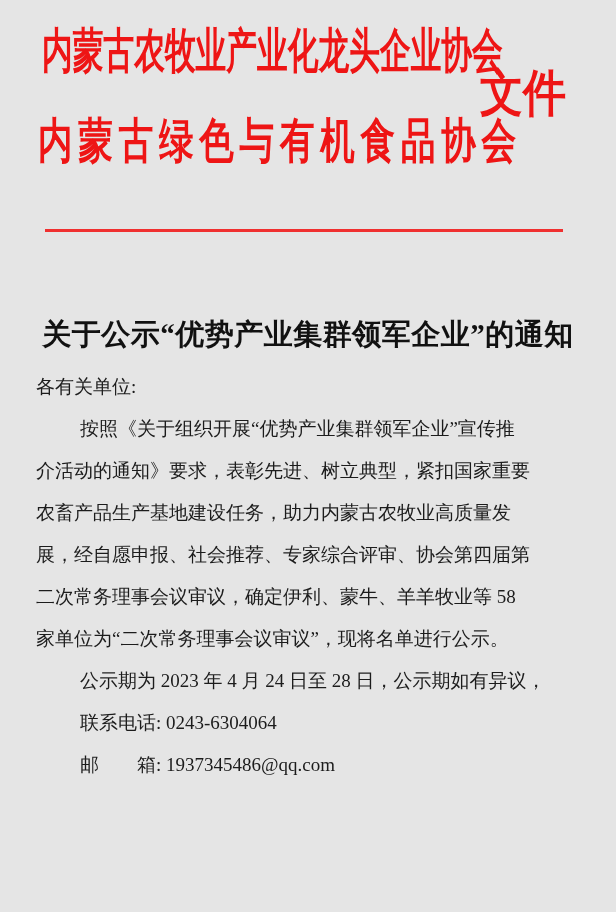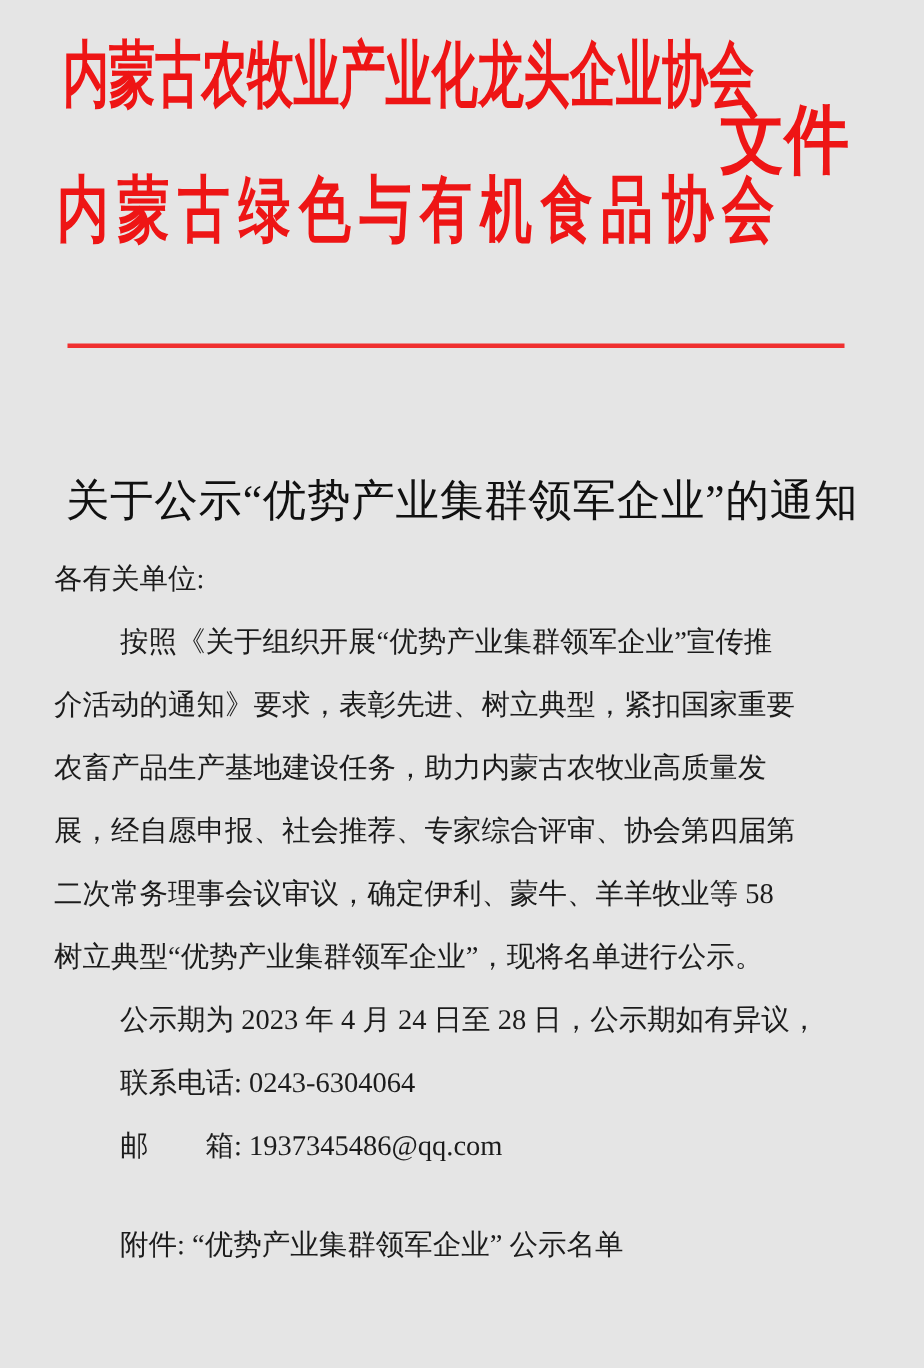--- a/index.html
+++ b/index.html
@@ -62,21 +62,21 @@
     background: #f03030;
   }
   
   .doc-title {
     position: absolute;
     left: 0;
     top: 312px;
     width: 616px;
     text-align: center;
     font-size: 29px;
-    font-weight: normal;
+    font-weight: bold;
     letter-spacing: 0.5px;
     line-height: 44px;
     white-space: nowrap;
     color: #111111;
   }
   .body-block {
     position: absolute;
     left: 36px;
     top: 366px;
     width: 544px;
@@ -108,27 +108,26 @@
 
   <div class="body-block">
 
     <div class="line">各有关单位:</div>
 
     <div class="line indent">按照《关于组织开展“优势产业集群领军企业”宣传推</div>
     <div class="line">介活动的通知》要求，表彰先进、树立典型，紧扣国家重要</div>
     <div class="line">农畜产品生产基地建设任务，助力内蒙古农牧业高质量发</div>
     <div class="line">展，经自愿申报、社会推荐、专家综合评审、协会第四届第</div>
     <div class="line">二次常务理事会议审议，确定伊利、蒙牛、羊羊牧业等 58</div>
-    <div class="line">树立典型“优势产业集群领军企业”，现将名单进行公示。</div>
+    <div class="line">家单位为“二次常务理事会议审议”，现将名单进行公示。</div>
 
     <div class="line indent">公示期为 2023 年 4 月 24 日至 28 日，公示期如有异议，</div>
 
     <div class="line indent">联系电话: 0243-6304064</div>
 
     <div class="line indent">邮　　箱: 1937345486@qq.com</div>
 
     <div class="spacer-24"></div>
 
-    <div class="line indent">附件: “优势产业集群领军企业” 公示名单</div>
 
   </div>
 
 </div>
 
 </body></html>

